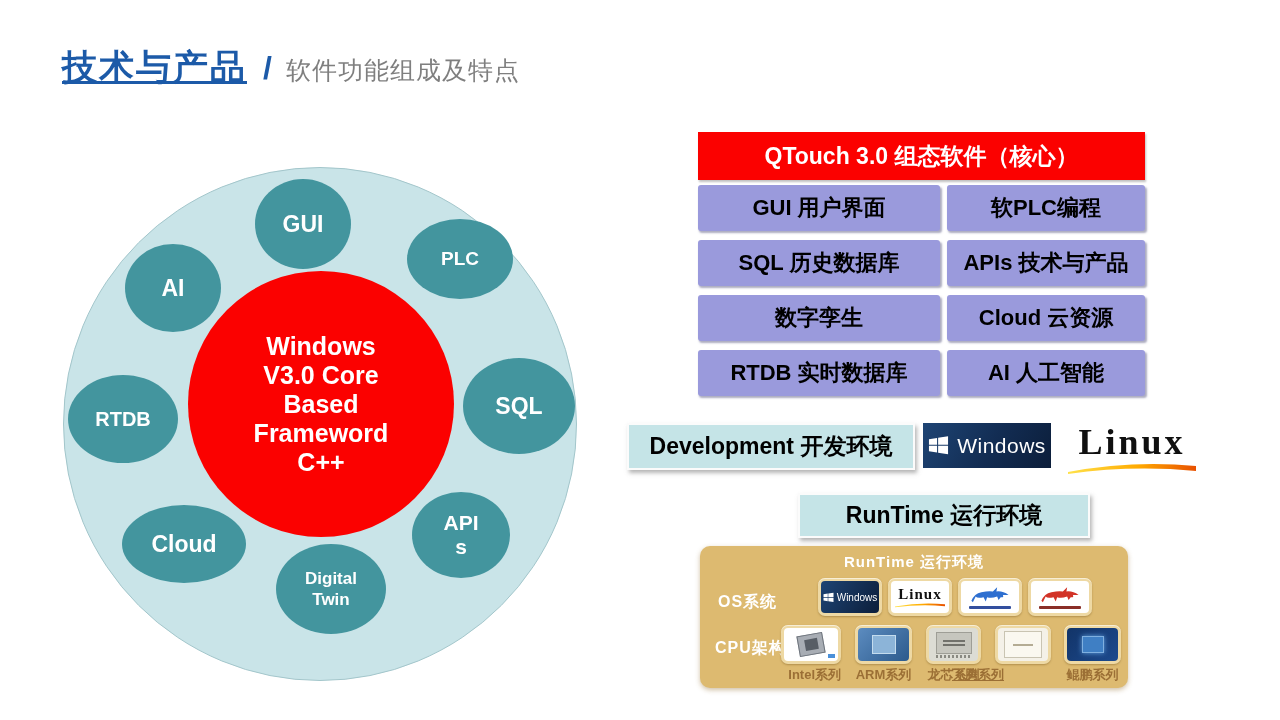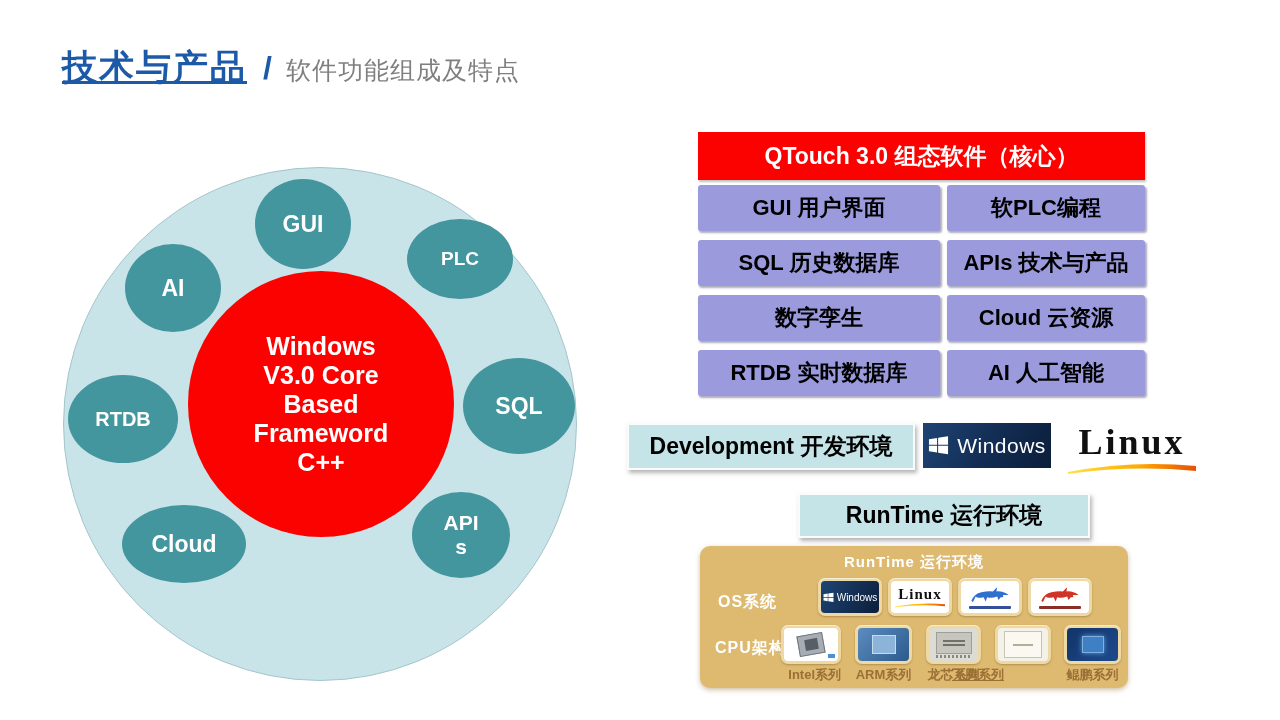--- a/index.html
+++ b/index.html
@@ -125,20 +125,24 @@
   <div class="sat" style="left:68px; top:375px; width:110px; height:88px; font-size:20px;">
     <span>RTDB</span>
   </div>
   <div class="sat" style="left:122px; top:505px; width:124px; height:78px; font-size:23px;">
     <span>Cloud</span>
   </div>
   <div class="sat" style="left:412px; top:492px; width:98px; height:86px; font-size:21px; line-height:24px;">
     <span>API</span>
     <span>s</span>
   </div>
+  <div class="sat" style="left:276px; top:544px; width:110px; height:90px; font-size:17px; line-height:21px;">
+    <span>Digital</span>
+    <span>Twin</span>
+  </div>
 
   <div class="core-circle">
     <div>Windows</div>
     <div>V3.0 Core</div>
     <div>Based</div>
     <div>Frameword</div>
     <div>C++</div>
   </div>
 
   <div class="stack-header">QTouch 3.0 组态软件（核心）</div>

